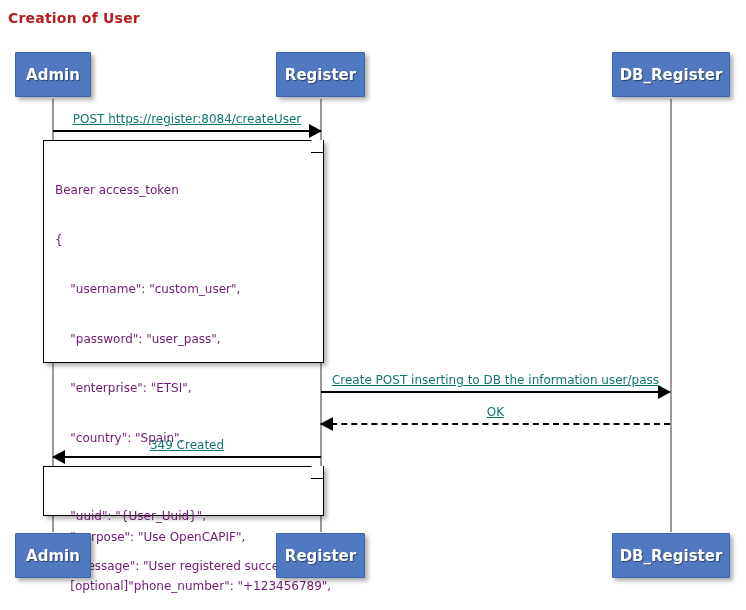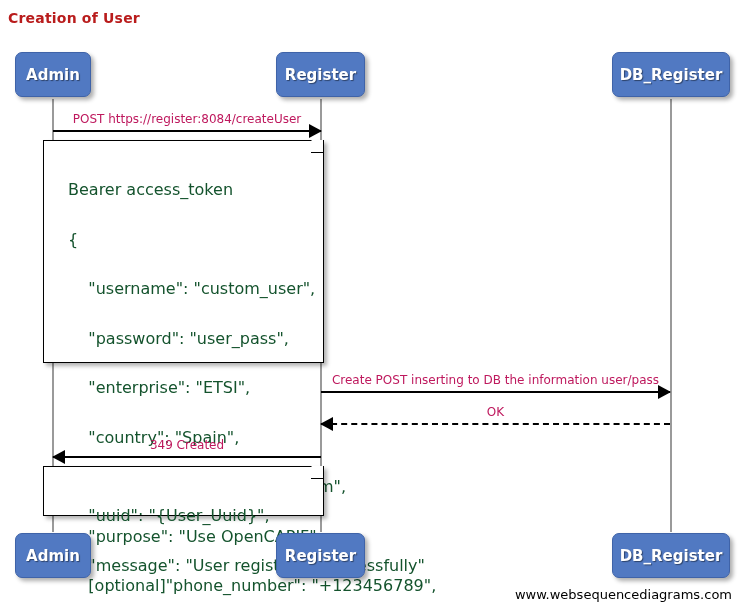--- a/index.html
+++ b/index.html
@@ -38,21 +38,21 @@
     position: absolute;
     width: 2px;
     background: #9a9a9a;
   }
 
   
   .actor {
     position: absolute;
     background: #5179c2;
     border: 1px solid #3f63a8;
-    border-radius: 7px;
+    border-radius: 1px;
     box-shadow: 3px 3px 4px rgba(0,0,0,0.32);
     color: #ffffff;
     font-size: 15px;
     font-weight: bold;
     display: flex;
     align-items: center;
     justify-content: center;
     text-shadow: 1px 1px 1px rgba(0,0,0,0.45);
     box-sizing: border-box;
     white-space: nowrap;
@@ -89,33 +89,33 @@
   .msg.to-left .head {
     left: -1px;
     border-right: 13px solid #000000;
   }
   .msg .label {
     position: absolute;
     bottom: 4px;
     width: 100%;
     text-align: center;
     font-size: 12px;
-    color: #be185d;
+    color: #0f766e;
     white-space: nowrap;
+    text-decoration: underline;
   }
 
   
   .note {
     position: absolute;
     background: #ffffff;
     box-sizing: border-box;
-    font-size: 16px;
-    color: #14532d;
+    font-size: 12px;
+    color: #701a75;
     box-shadow: 3px 3px 4px rgba(0,0,0,0.30);
-    padding-left: 13px;
   }
   .note .note-body {
     position: absolute;
     inset: 0;
     background: #ffffff;
     border: 1.5px solid #000000;
     box-sizing: border-box;
     -webkit-clip-path: polygon(0 0, calc(100% - 13px) 0, 100% 13px, 100% 100%, 0 100%);
     clip-path: polygon(0 0, calc(100% - 13px) 0, 100% 13px, 100% 100%, 0 100%);
   }
@@ -245,15 +245,14 @@
   <div class="actor" style="left:15px; top:533px; width:76px; height:45px;">
     <span>Admin</span>
   </div>
   <div class="actor" style="left:276px; top:533px; width:89px; height:45px;">
     <span>Register</span>
   </div>
   <div class="actor" style="left:612px; top:533px; width:118px; height:45px;">
     <span>DB_Register</span>
   </div>
 
-  <div class="footer-credit">www.websequencediagrams.com</div>
 
 </div>
 
 </body></html>

